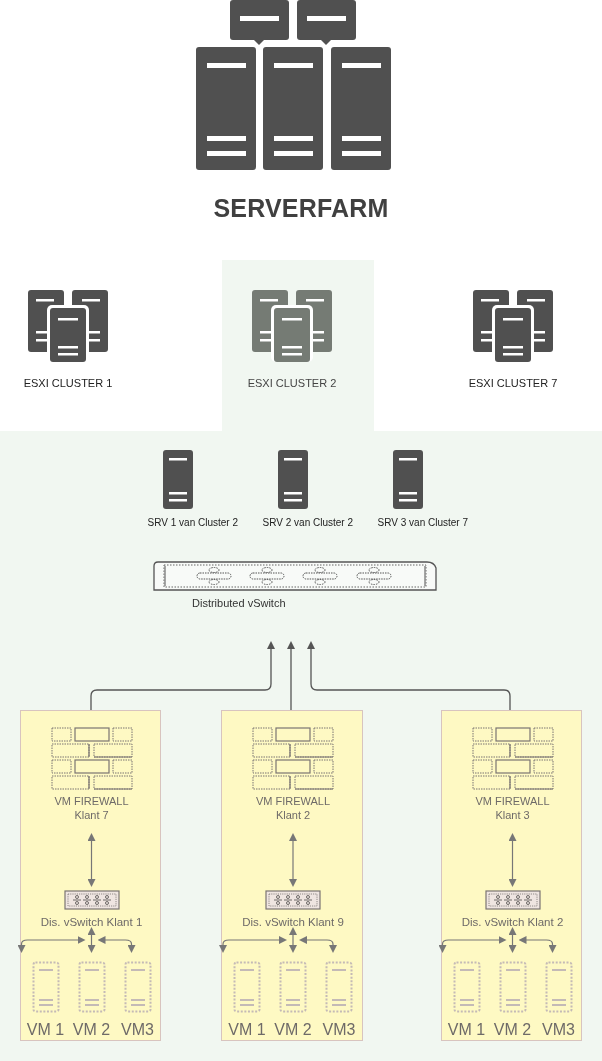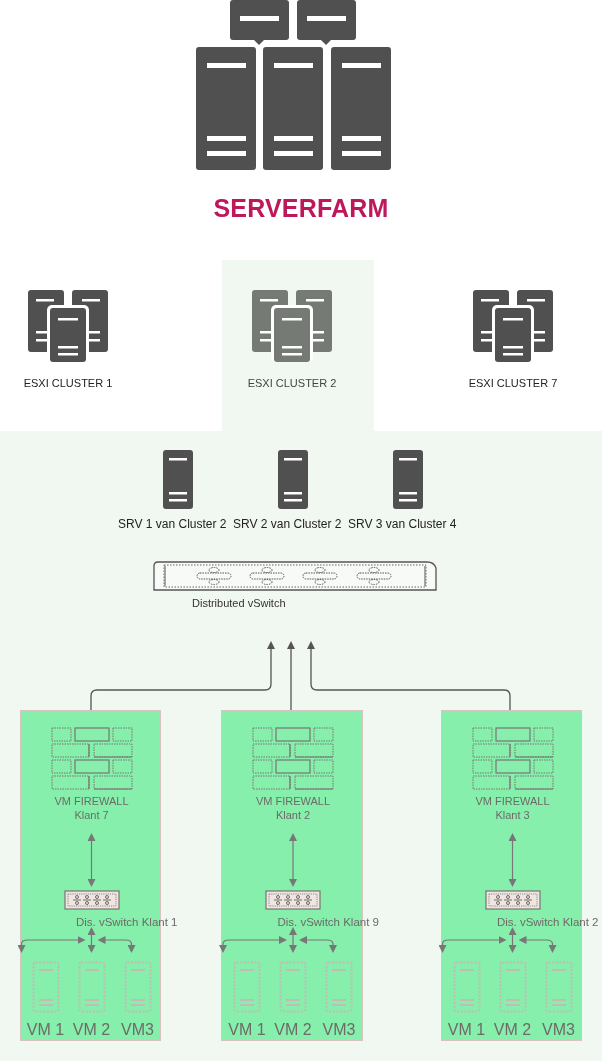--- a/index.html
+++ b/index.html
@@ -1,26 +1,26 @@
 <!DOCTYPE html>
 <html><head>
 <meta charset="utf-8">
 <style>
   html, body { margin: 0; padding: 0; }
   body { width: 602px; height: 1061px; position: relative; background: #ffffff; overflow: hidden; font-family: "Liberation Sans", sans-serif; }
   .abs { position: absolute; }
   .green-col { left: 222px; top: 260px; width: 152px; height: 172px; background: #f1f7f1; }
   .green-main { left: 0; top: 431px; width: 602px; height: 630px; background: #f1f7f1; }
-  .title { left: 0; width: 602px; top: 194px; text-align: center; font-weight: bold; font-size: 25px; color: #be185d; letter-spacing: 0.2px; }
+  .title { left: 0; width: 602px; top: 194px; text-align: center; font-weight: bold; font-size: 25px; color: #404040; letter-spacing: 0.2px; }
   .cl-label { font-size: 11px; color: #222; text-align: center; width: 140px; }
-  .srv-label { font-size: 12px; color: #222; text-align: left; width: 120px; }
+  .srv-label { font-size: 10px; color: #222; text-align: right; width: 120px; }
   .dvs-label { font-size: 11px; color: #333; width: 200px; }
-  .tenant { background: #86efac; border: 1px solid #d8c4bf; box-sizing: border-box; }
+  .tenant { background: #fef9c3; border: 1px solid #d8c4bf; box-sizing: border-box; }
   .fw-label { font-size: 11px; color: #6e6a68; text-align: center; line-height: 14px; width: 140px; }
-  .sw-label { font-size: 11.5px; color: #6e6a68; text-align: right; width: 140px; white-space: nowrap; padding-left: 16px; }
+  .sw-label { font-size: 11.5px; color: #6e6a68; text-align: center; width: 140px; white-space: nowrap; }
   .vm-label { font-size: 16px; color: #6e6a68; text-align: center; width: 40px; }
   svg { position: absolute; overflow: visible; }
 </style>
 </head>
 <body>
 
 <div class="abs green-col"></div>
 <div class="abs green-main"></div>
 
 <svg style="left:196px;top:0;width:196px;height:172px" viewBox="0 0 196 172">
@@ -143,21 +143,21 @@
     </div>
     <div>
       <svg style="left:393px;top:450px;width:30px;height:60px" viewBox="0 0 30 60">
         <rect x="0" y="0" width="30" height="59" rx="3" fill="#505050"></rect>
         <g fill="#fff">
           <rect x="6" y="8" width="18" height="2.5"></rect>
           <rect x="6" y="42" width="18" height="2.5"></rect>
           <rect x="6" y="49" width="18" height="2.5"></rect>
         </g>
       </svg>
-      <div class="abs srv-label" style="left:348px;top:517px">SRV 3 van Cluster 4</div>
+      <div class="abs srv-label" style="left:348px;top:517px">SRV 3 van Cluster 7</div>
     </div>
   </div>
 
 <svg style="left:152px;top:560px;width:286px;height:32px" viewBox="0 0 286 32">
   <path d="M2,30 L2,6 Q2,2 6,2 L275,2 Q282,2 284,8 L284,30 Z" fill="#f8faf8" stroke="#555" stroke-width="1.3"></path>
   <rect x="12" y="5" width="262" height="22" fill="none" stroke="#666" stroke-width="1" stroke-dasharray="1.5,1.5"></rect>
   <line x1="13" y1="6" x2="13" y2="26" stroke="#888" stroke-width="1.5"></line>
   <line x1="273" y1="6" x2="273" y2="26" stroke="#888" stroke-width="1.5"></line>
   <g fill="none" stroke="#555" stroke-width="1" stroke-dasharray="1.5,1">
     <g transform="translate(62,16)">

